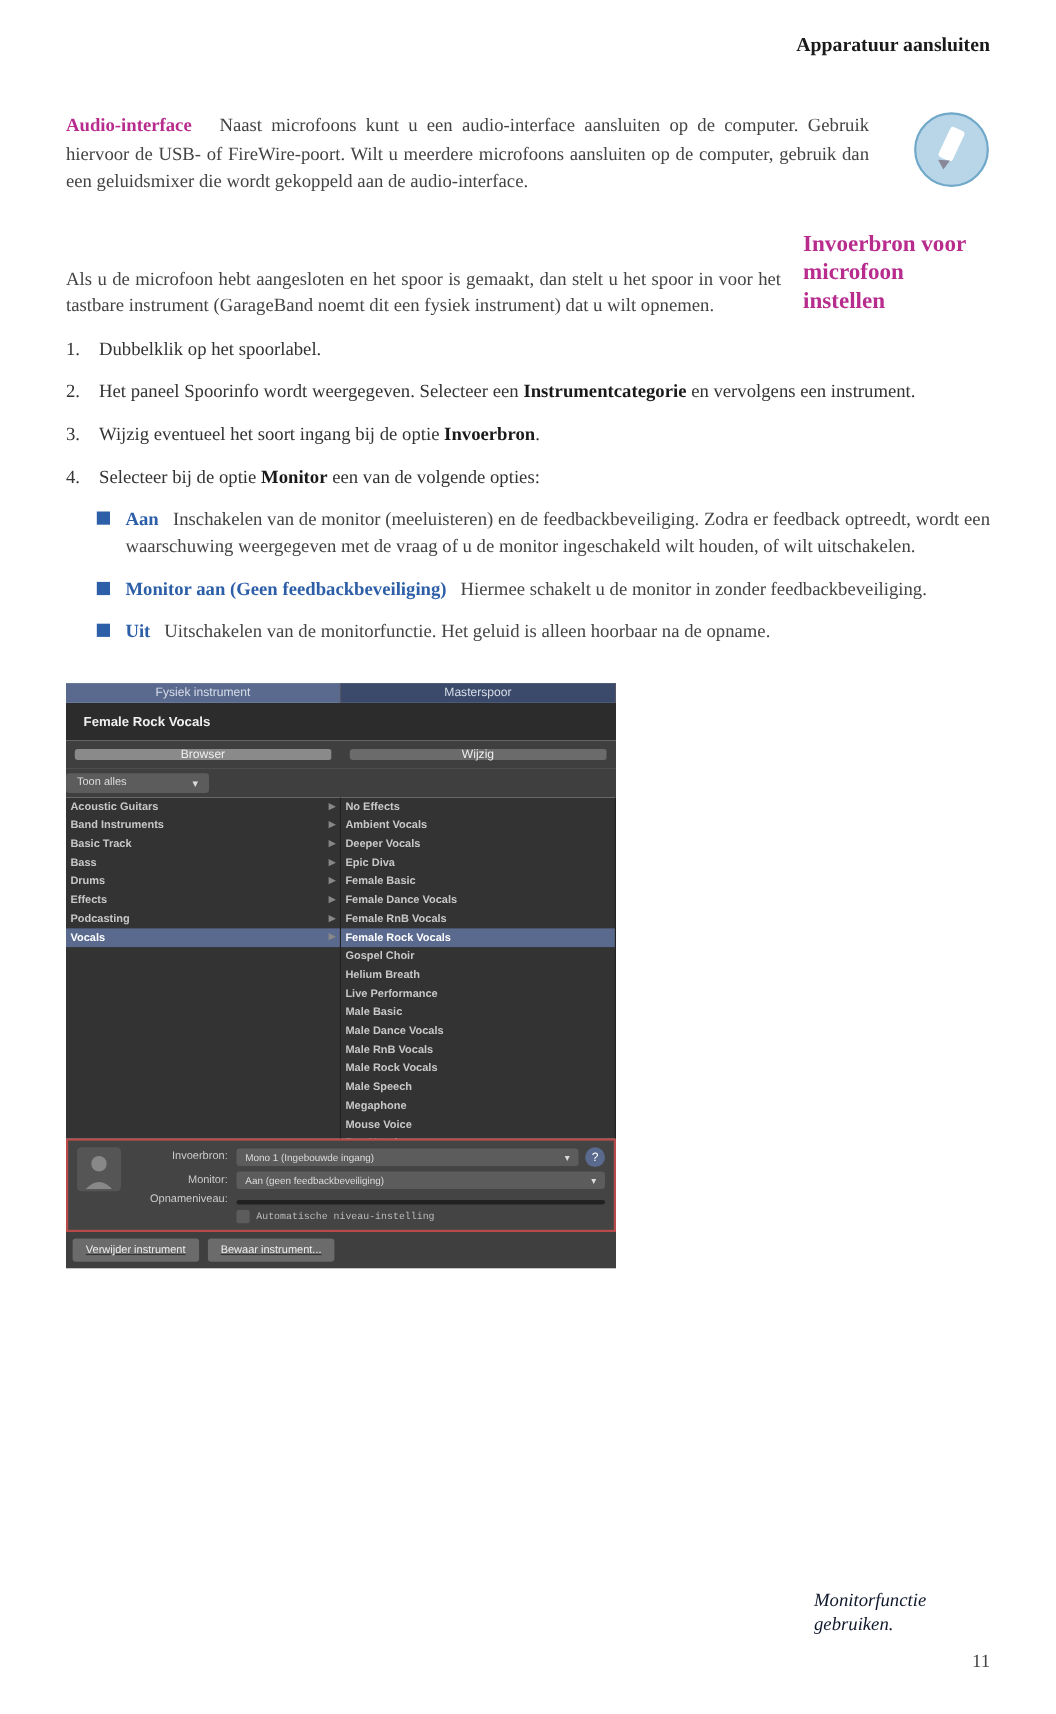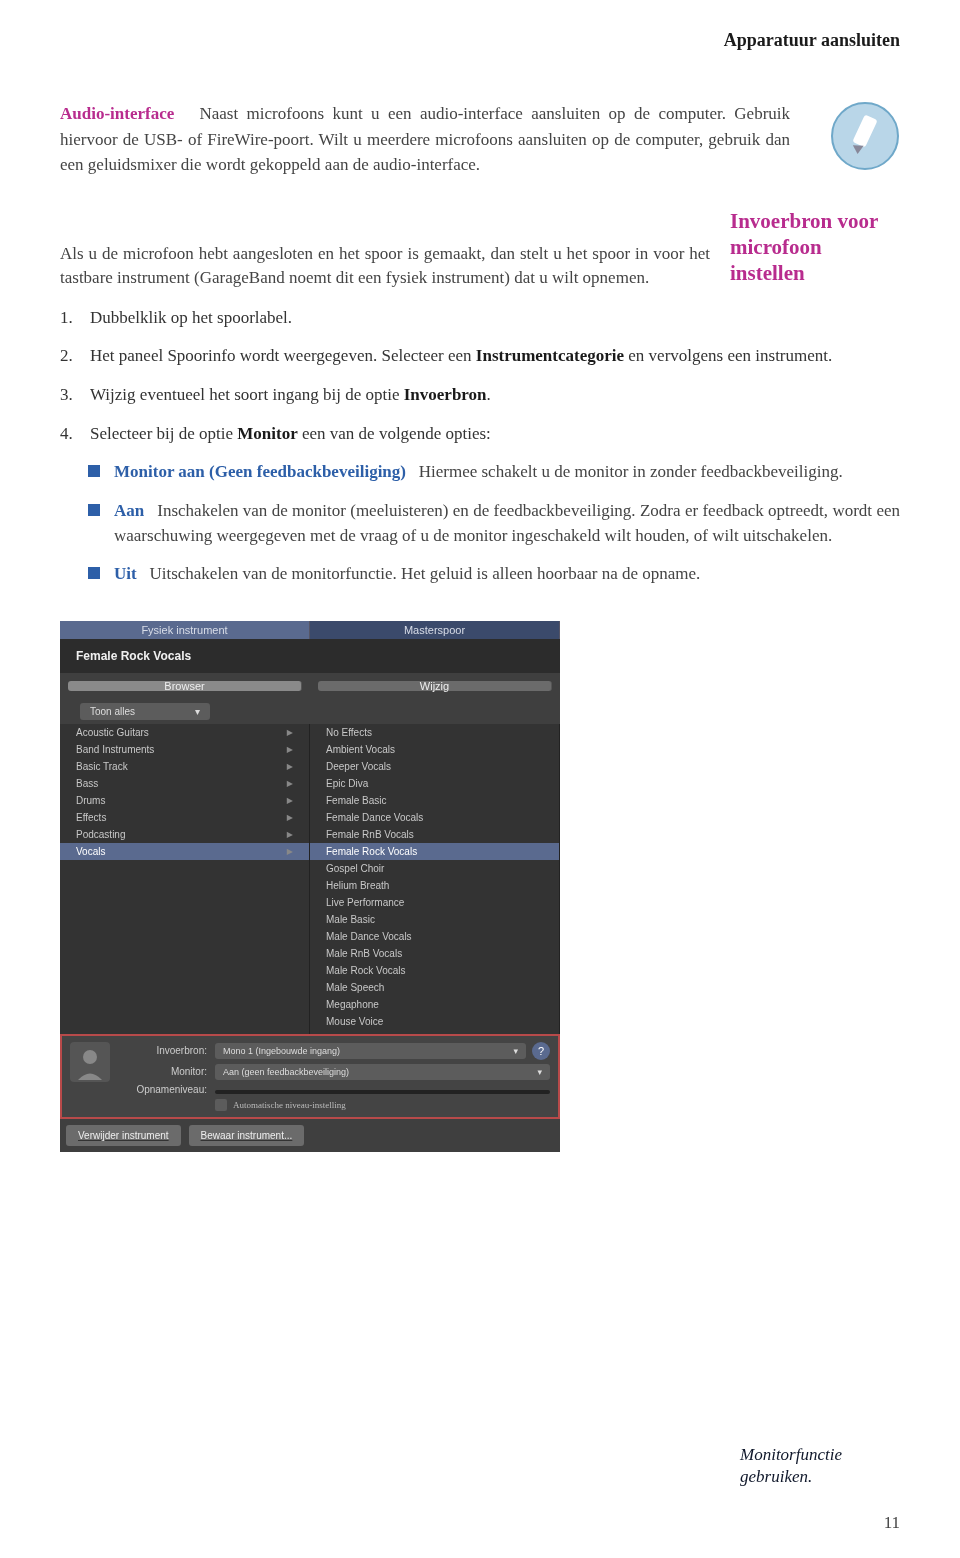--- a/index.html
+++ b/index.html
@@ -147,21 +147,21 @@
     display: flex;
     align-items: center;
     justify-content: center;
     border-right: 1px solid #555;
     margin: 8px;
     border-radius: 3px;
   }
   .ss-subtab.active { background: #8a8a8a; }
   .ss-filter {
     background: #3f3f3f;
-    padding: 4px 20px;
+    padding: 4px 0;
     display: flex;
   }
   .ss-filter-dd {
     background: #5c5c5c;
     color: #ddd;
     font-size: 10px;
     font-family: Arial, sans-serif;
     padding: 3px 10px;
     border-radius: 3px;
     width: 130px;
@@ -176,24 +176,25 @@
   }
   .ss-col {
     flex: 1;
     border-right: 1px solid #222;
     overflow: hidden;
   }
   .ss-row {
     color: #c8c8c8;
     font-size: 10px;
     font-family: Arial, sans-serif;
-    padding: 3px 16px;
+    padding: 3px 4px;
     display: flex;
     justify-content: space-between;
-    align-items: center;
+    align-items: flex-start;
+    font-weight: bold;
   }
   .ss-row.sel { background: #5a6a8f; color: #fff; }
   .ss-arrow { color: #888; font-size: 8px; }
   .ss-bottom {
     background: #444;
     border: 2px solid #b84a4a;
     padding: 6px 8px;
   }
   .ss-field {
     display: flex;
@@ -236,21 +237,21 @@
   .ss-checkbox {
     width: 12px;
     height: 12px;
     background: #5c5c5c;
     border-radius: 2px;
     margin-right: 6px;
   }
   .ss-check-label {
     color: #bbb;
     font-size: 9px;
-    font-family: Liberation Serif, serif;
+    font-family: Liberation Mono, monospace;
   }
   .ss-avatar {
     width: 40px;
     height: 40px;
     background: #555;
     border-radius: 4px;
     float: left;
     margin-right: 10px;
   }
   .ss-bottom-wrap { display:flex; align-items:flex-start; }
@@ -283,21 +284,21 @@
     bottom: 70px;
     color: #0f172a;
     font-size: 17px;
     font-style: italic;
     line-height: 1.3;
     width: 160px;
   }
   .page-num {
     position: absolute;
     right: 60px;
-    bottom: 25px;
+    bottom: 38px;
     font-size: 17px;
     color: #444;
   }
 </style>
 </head>
 <body>
 
 <div class="page">
   <div class="header-title">Apparatuur aansluiten</div>
 
@@ -341,27 +342,27 @@
       <span class="num-body">
         <span>Selecteer bij de optie </span><span class="bold">Monitor</span><span> een van de volgende opties:</span>
       </span>
     </div>
   </div>
 
   <div class="bullet-list">
     <div class="bullet-item">
       <div class="bullet-sq"></div>
       <div class="bullet-body">
-        <span class="opt-bold">Monitor aan (Geen feedbackbeveiliging)</span>&nbsp;&nbsp;&nbsp;<span>Hiermee schakelt u de monitor in zonder feedbackbeveiliging.</span>
+        <span class="opt-bold">Aan</span>&nbsp;&nbsp;&nbsp;<span>Inschakelen van de monitor (meeluisteren) en de feedbackbeveiliging. Zodra er feedback optreedt, wordt een waarschuwing weergegeven met de vraag of u de monitor ingeschakeld wilt houden, of wilt uitschakelen.</span>
       </div>
     </div>
     <div class="bullet-item">
       <div class="bullet-sq"></div>
       <div class="bullet-body">
-        <span class="opt-bold">Aan</span>&nbsp;&nbsp;&nbsp;<span>Inschakelen van de monitor (meeluisteren) en de feedbackbeveiliging. Zodra er feedback optreedt, wordt een waarschuwing weergegeven met de vraag of u de monitor ingeschakeld wilt houden, of wilt uitschakelen.</span>
+        <span class="opt-bold">Monitor aan (Geen feedbackbeveiliging)</span>&nbsp;&nbsp;&nbsp;<span>Hiermee schakelt u de monitor in zonder feedbackbeveiliging.</span>
       </div>
     </div>
     <div class="bullet-item">
       <div class="bullet-sq"></div>
       <div class="bullet-body">
         <span class="opt-bold">Uit</span>&nbsp;&nbsp;&nbsp;<span>Uitschakelen van de monitorfunctie. Het geluid is alleen hoorbaar na de opname.</span>
       </div>
     </div>
   </div>
 

